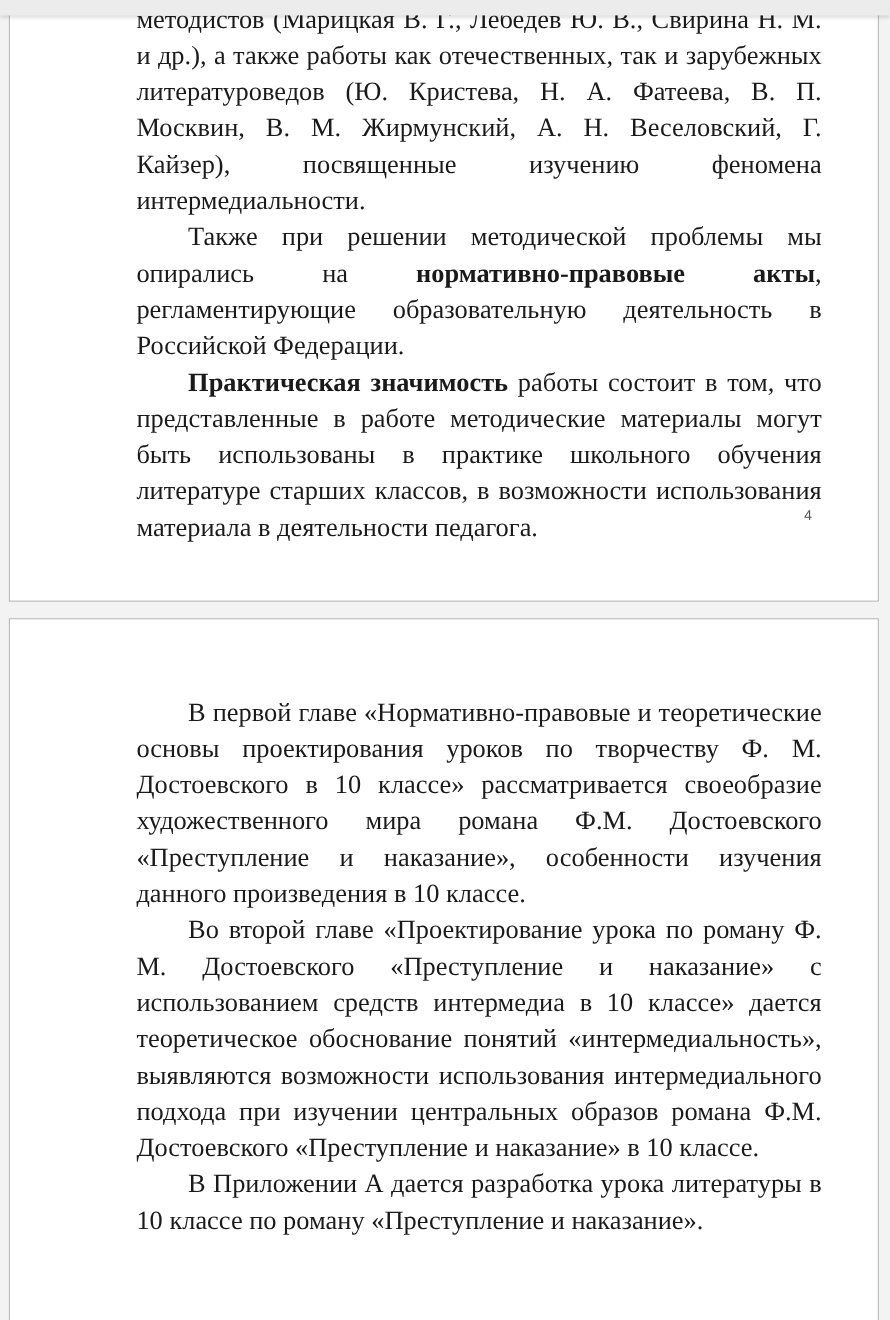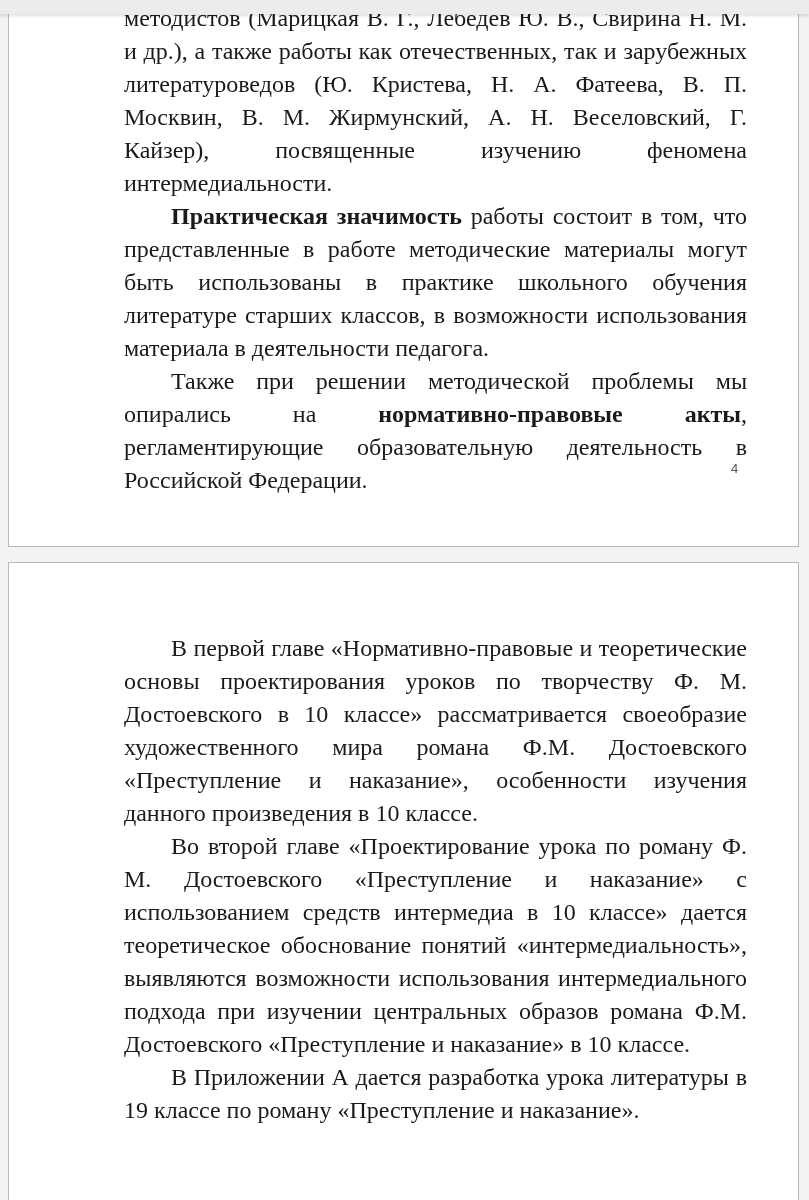--- a/index.html
+++ b/index.html
@@ -35,25 +35,25 @@
   }
 </style>
 </head>
 <body>
 
 <div class="topbar"></div>
 
 <div class="page" id="page1">
   <div class="text">
     <p class="p first-cut">методистов (Марицкая В. Г., Лебедев Ю. В., Свирина Н. М. и др.), а также работы как отечественных, так и зарубежных литературоведов (Ю. Кристева, Н. А. Фатеева, В. П. Москвин, В. М. Жирмунский, А. Н. Веселовский, Г. Кайзер), посвященные изучению феномена интермедиальности.</p>
+    <p class="p"><span>Также при решении методической проблемы мы опирались на </span><b>нормативно-правовые акты</b><span>, регламентирующие образовательную деятельность в Российской Федерации.</span></p>
     <p class="p"><b>Практическая значимость</b><span> работы состоит в том, что представленные в работе методические материалы могут быть использованы в практике школьного обучения литературе старших классов, в возможности использования материала в деятельности педагога.</span></p>
-    <p class="p"><span>Также при решении методической проблемы мы опирались на </span><b>нормативно-правовые акты</b><span>, регламентирующие образовательную деятельность в Российской Федерации.</span></p>
   </div>
   <div class="pagenum">4</div>
 </div>
 
 <div class="page" id="page2">
   <div class="text">
     <p class="p">В первой главе «Нормативно-правовые и теоретические основы проектирования уроков по творчеству Ф. М. Достоевского в 10 классе» рассматривается своеобразие художественного мира романа Ф.М. Достоевского «Преступление и наказание», особенности изучения данного произведения в 10 классе.</p>
     <p class="p">Во второй главе «Проектирование урока по роману Ф. М. Достоевского «Преступление и наказание» с использованием средств интермедиа в 10 классе» дается теоретическое обоснование понятий «интермедиальность», выявляются возможности использования интермедиального подхода при изучении центральных образов романа  Ф.М. Достоевского «Преступление и наказание» в 10 классе.</p>
-    <p class="p">В Приложении А дается разработка урока литературы в 19 классе по роману «Преступление и наказание».</p>
+    <p class="p">В Приложении А дается разработка урока литературы в 10 классе по роману «Преступление и наказание».</p>
   </div>
 </div>
 
 </body></html>

